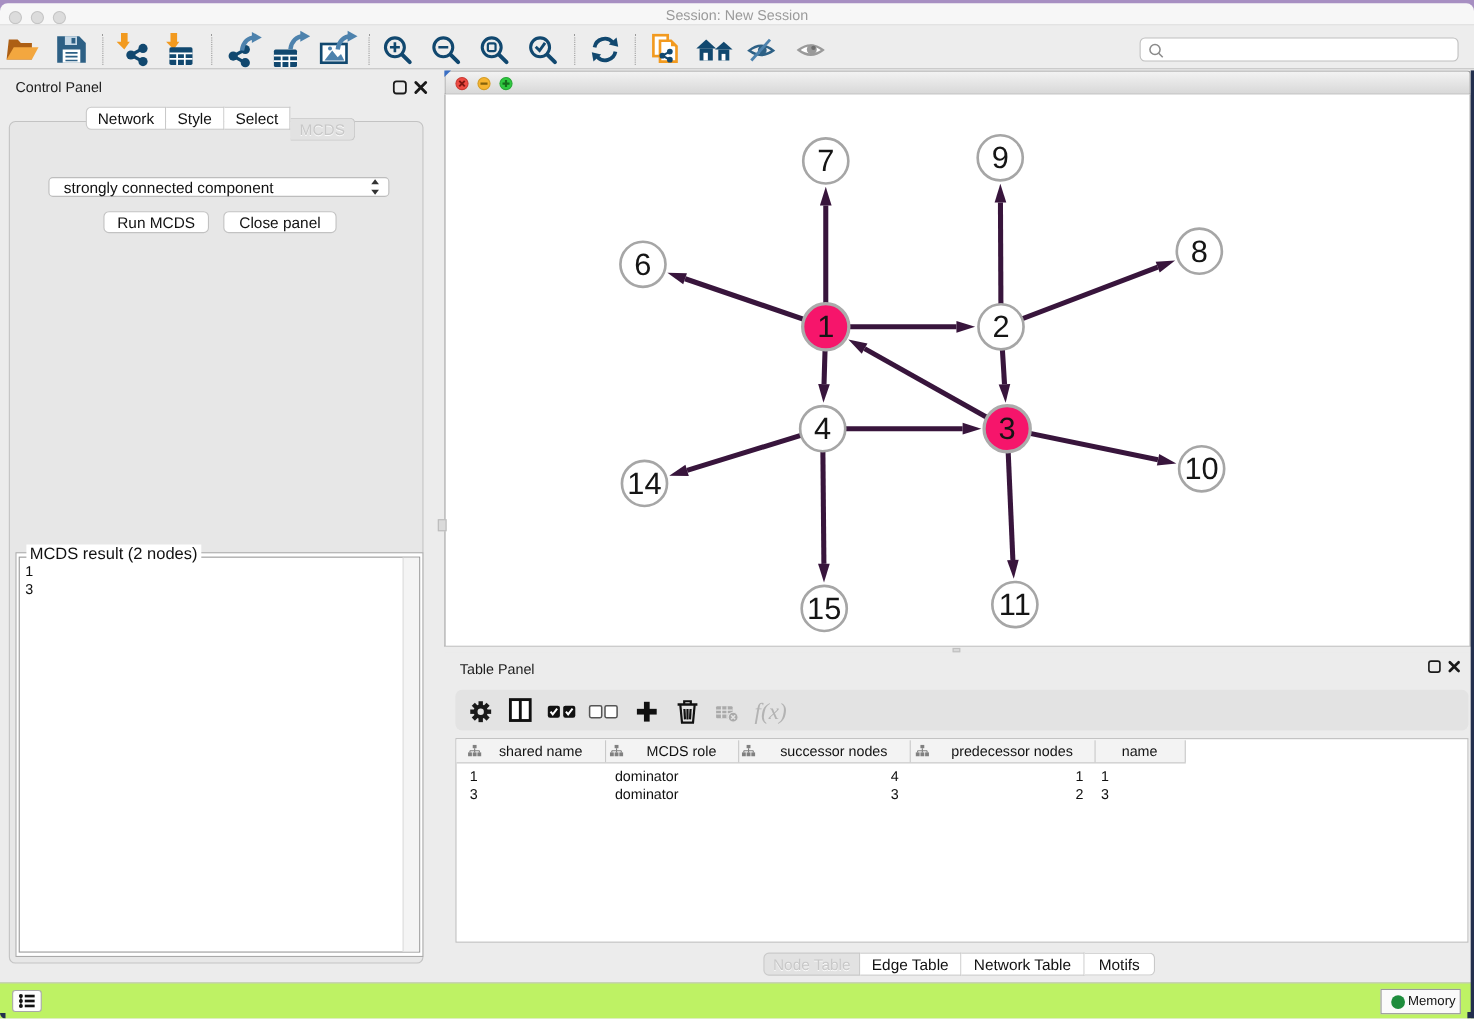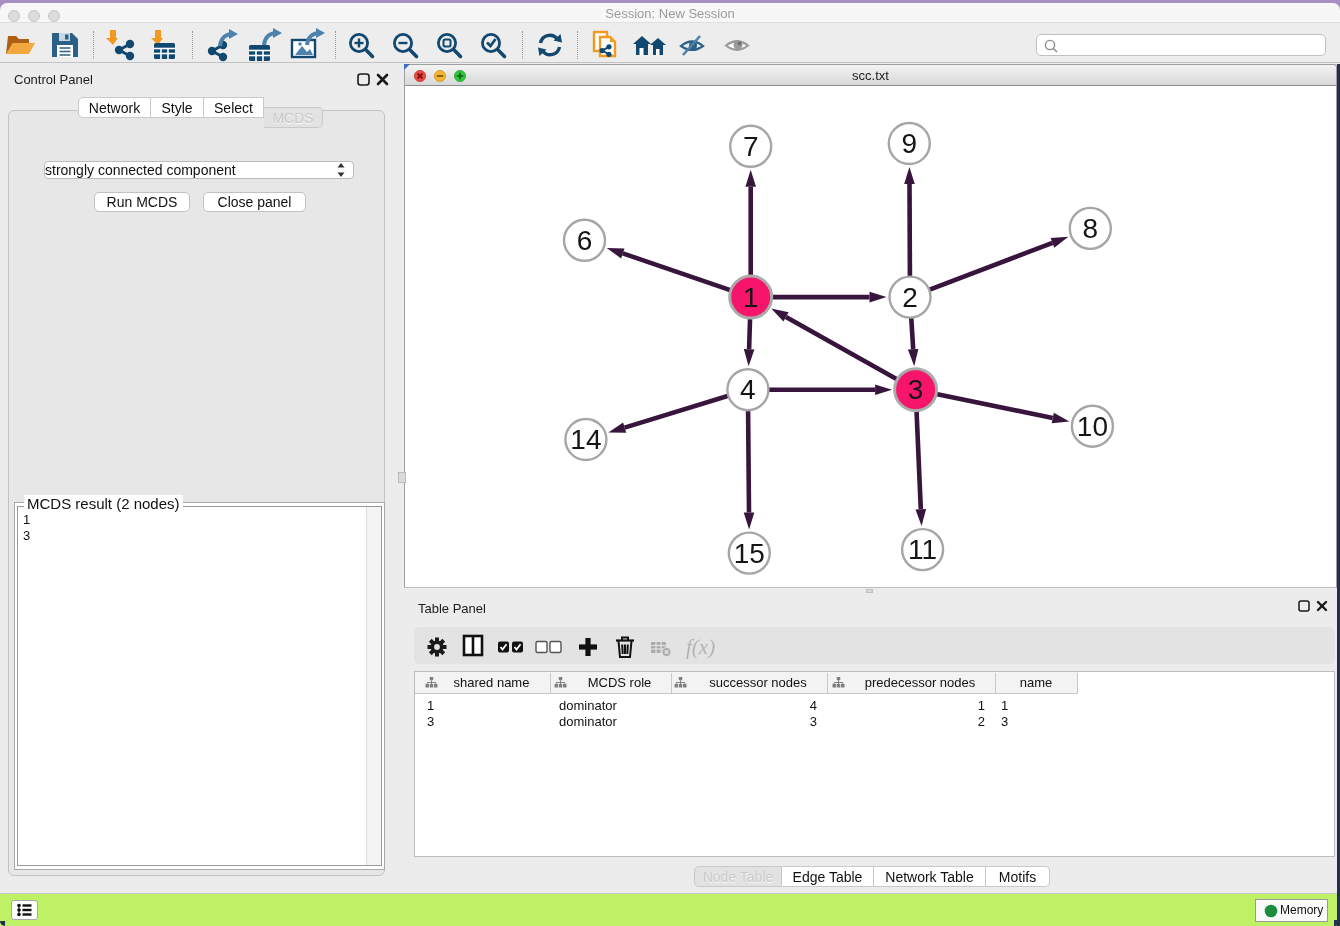--- a/index.html
+++ b/index.html
@@ -14,21 +14,21 @@
 #toolbar { left:0; top:22px; width:1340px; height:41px; background:#ededed; border-top:1px solid #e0e0e0; border-bottom:1px solid #c2c2c2; }
 .tsep { position:absolute; top:8px; height:28px; width:0; border-left:1px dotted #999; }
 #searchbox { left:1036px; top:11px; width:290px; height:22px; background:#fff; border:1px solid #c0c0c0; border-radius:5px; }
 
 #cpanel { left:0; top:64px; width:391px; height:829px; background:#ececec; }
 #cpanel-title { left:14px; top:8px; font-size:13px; color:#1c1c1c; }
 #cp-content { left:8px; top:46px; width:377px; height:766px; background:#e7e7e7; border:1px solid #c3c3c3; border-radius:6px; }
 .tab { position:absolute; top:33px; height:21px; line-height:20px; text-align:center; font-size:14px; color:#111; background:#fff; border:1px solid #c9c9c9; }
 #tab-mcds { background:#e2e2e2; color:#c8c8c8; text-shadow:0 1px 0 #fafafa; border-radius:0 5px 5px 0;margin-top:10px; }
 #optlabel { left:0; top:72px; width:400px; text-align:center; font-size:14px; color:#1a1a1a; }
-#combo { left:44px; top:97px; width:310px; height:18px; background:#fff; border:1px solid #bdbdbd; border-radius:4px; font-size:14px; line-height:16px; color:#111; }
+#combo { left:44px; top:97px; width:310px; height:18px; background:#fff; border:1px solid #bdbdbd; border-radius:4px; font-size:14px; line-height:16px; padding-left:13px; color:#111; }
 .btn { position:absolute; top:128px; height:20px; background:#fff; border:1px solid #c2c2c2; border-radius:5px; text-align:center; font-size:14px; line-height:18px; color:#111; }
 #fieldset { left:14px; top:438px; width:371px; height:368px; background:#fff; border:1px solid #a9a9a9; }
 #fieldlabel { left:24px; top:431px; background:#fff; padding:0 3px; font-size:15px; color:#111; }
 #fieldinner { left:17px; top:442px; width:365px; height:360px; border:1px solid #999; background:#fff; font-size:13px; color:#111; line-height:16px; padding:5px 0 0 5px; }
 #fieldscroll { left:366px; top:443px; width:15px; height:358px; background:#f4f4f4; border-left:1px solid #ddd; }
 
 #netwin { left:404px; top:64px; width:933px; height:529px; }
 #nettitle { left:0; top:0; width:933px; height:22px; background:linear-gradient(#f3f3f3,#d8d8d8); border:1px solid #9e9e9e; border-bottom:1px solid #8f8f8f; border-radius:3px 3px 0 0; }
 #netbody { left:0; top:22px; width:933px; height:502px; background:#fff; border-left:1px solid #9e9e9e; border-right:1px solid #9e9e9e; border-bottom:1px solid #c0c0c0; }
 .mac { position:absolute; top:5px; width:12px; height:12px; border-radius:50%; }
@@ -276,21 +276,20 @@
       </div>
     <div class="mac" style="left:49px; background:#2fc940; border:1px solid #28a836;">
         <svg width="10" height="10" style="position:absolute;left:0;top:0;">
           <g stroke="#156e1c" stroke-width="2">
             <line x1="1.8" y1="5" x2="8.2" y2="5"></line>
             <line x1="5" y1="1.8" x2="5" y2="8.2"></line>
           </g>
         </svg>
       </div>
   </div>
-  <div class="abs" id="scctitle">scc.txt</div>
   <div class="abs" id="netbody">
     <svg width="931" height="502" style="position:absolute;left:0;top:0;" font-family="Liberation Sans, sans-serif">
         <g stroke="#38153c" stroke-width="4.6">
           <line x1="345.7" y1="211.1" x2="345.7" y2="100.8"></line>
           <line x1="345.7" y1="211.1" x2="217.8" y2="167.4"></line>
           <line x1="345.7" y1="211.1" x2="464.5" y2="211.1"></line>
           <line x1="345.7" y1="211.1" x2="344.1" y2="263.2"></line>
           <line x1="505.0" y1="211.1" x2="504.5" y2="98.0"></line>
           <line x1="505.0" y1="211.1" x2="647.5" y2="156.8"></line>
           <line x1="505.0" y1="211.1" x2="508.2" y2="263.3"></line>

